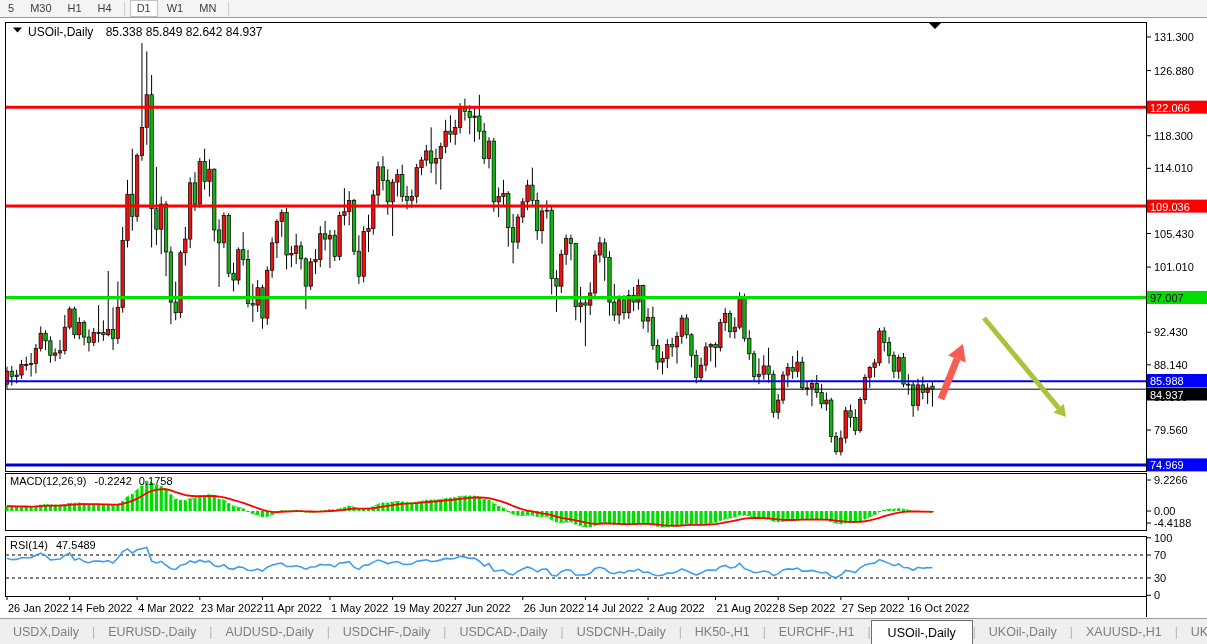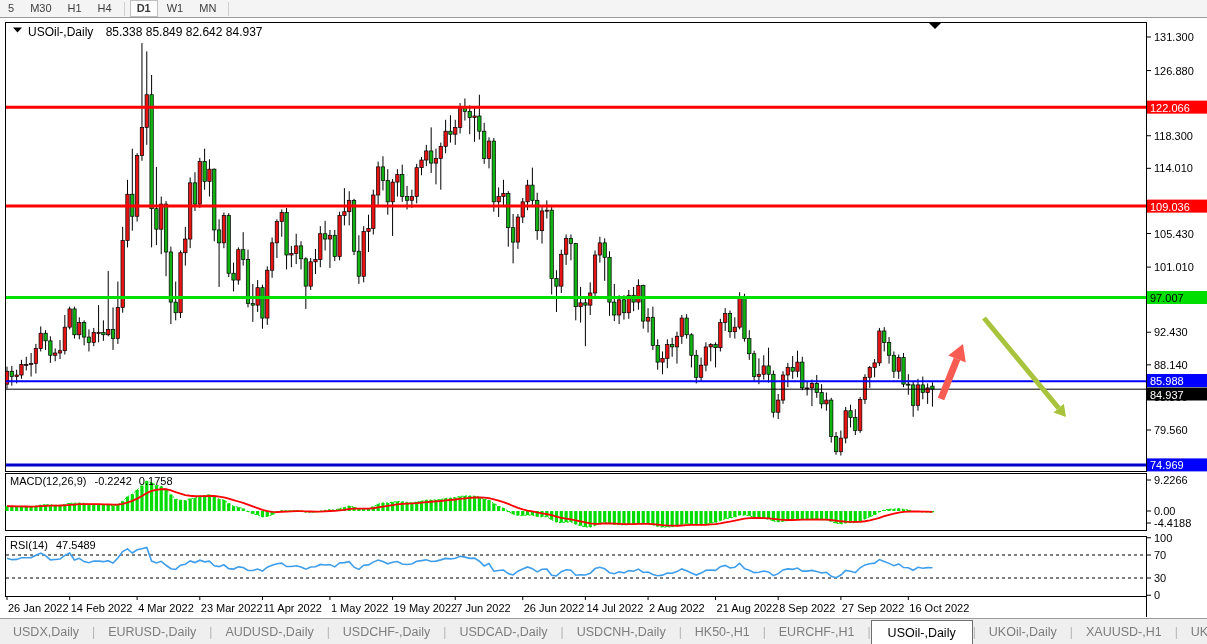--- a/index.html
+++ b/index.html
@@ -3,21 +3,21 @@
 <meta charset="utf-8">
 <style>
   html,body{margin:0;padding:0;}
   body{width:1207px;height:644px;position:relative;background:#fff;overflow:hidden;
        font-family:"Liberation Sans",sans-serif;}
   
   .tf-bar{position:absolute;top:0;left:0;width:1207px;height:18px;background:#f4f4f4;
           border-bottom:1px solid #9a9a9a;display:flex;align-items:center;box-sizing:border-box;}
   .tf-btn{font-size:11px;color:#3c3c3c;padding:1px 6px;margin:0 1px;line-height:13px;
           border:1px solid transparent;cursor:default;}
-  .tf-btn.active{background:#fdfdfd;border:1px solid #c0c0c0;font-weight:bold;}
+  .tf-btn.active{background:#fdfdfd;border:1px solid #c0c0c0;}
   .tf-sep{width:1px;height:14px;background:#cfcfcf;margin:0 4px;}
   
   #chart-svg{position:absolute;top:18px;left:0;}
   #chart-svg text{font-family:"Liberation Sans",sans-serif;fill:#000;}
   .t11{font-size:11px;}
   .t12{font-size:12px;}
   
   .tab-bar{position:absolute;left:0;top:618px;width:1207px;height:26px;background:#efefef;
            border-top:1px solid #9a9a9a;display:flex;align-items:stretch;box-sizing:border-box;
            overflow:hidden;}

